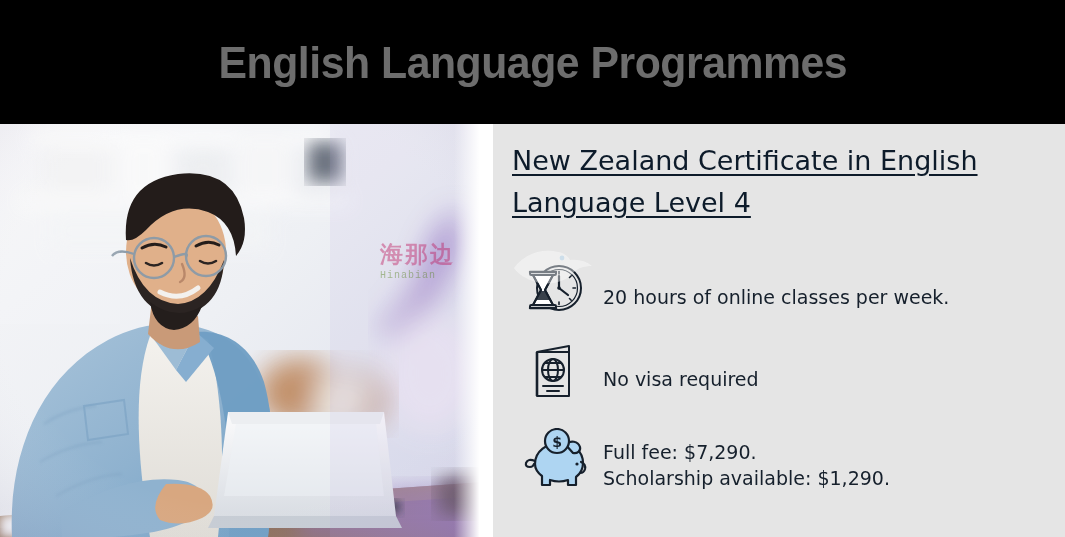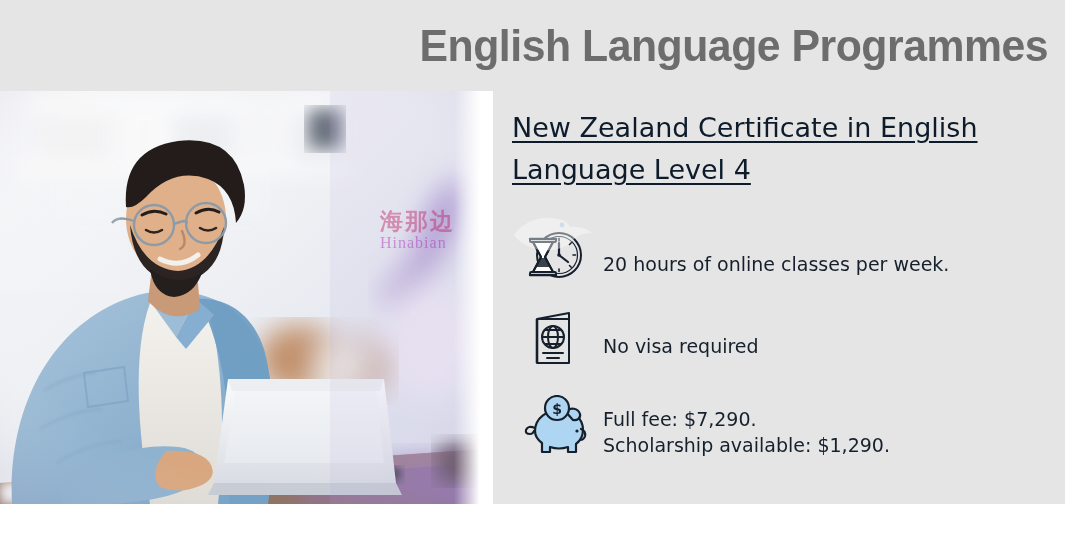--- a/index.html
+++ b/index.html
@@ -10,25 +10,25 @@
   body {
     width: 1065px;
     height: 537px;
     overflow: hidden;
     font-family: "DejaVu Sans", sans-serif;
     position: relative;
   }
 
   
   .header {
-    height: 91px;
-    background: #e5e5e5;
+    height: 124px;
+    background: #000000;
     display: flex;
     align-items: center;
-    justify-content: flex-end;
+    justify-content: center;
   }
   .page-title {
     font-family: "Liberation Sans", sans-serif;
     font-weight: bold;
     font-size: 45px;
     line-height: 1;
     color: #6d6d6d;
     letter-spacing: -0.5px;
     transform: scaleX(0.95);
     transform-origin: center;
@@ -135,23 +135,23 @@
   }
   .wm-text-cn {
     font-family: "DejaVu Sans", sans-serif;
     font-size: 23px;
     font-weight: bold;
     color: #be185d;
     letter-spacing: 2px;
     line-height: 25px;
   }
   .wm-text-en {
-    font-family: Liberation Serif, serif;
-    font-size: 16px;
-    color: #a21caf;
+    font-family: Liberation Mono, monospace;
+    font-size: 10px;
+    color: #4d7c0f;
     letter-spacing: 1px;
     line-height: 17px;
   }
   .wm-bird {
     position: absolute;
     left: 128px;
     top: 0px;
   }
 </style>
 </head>

